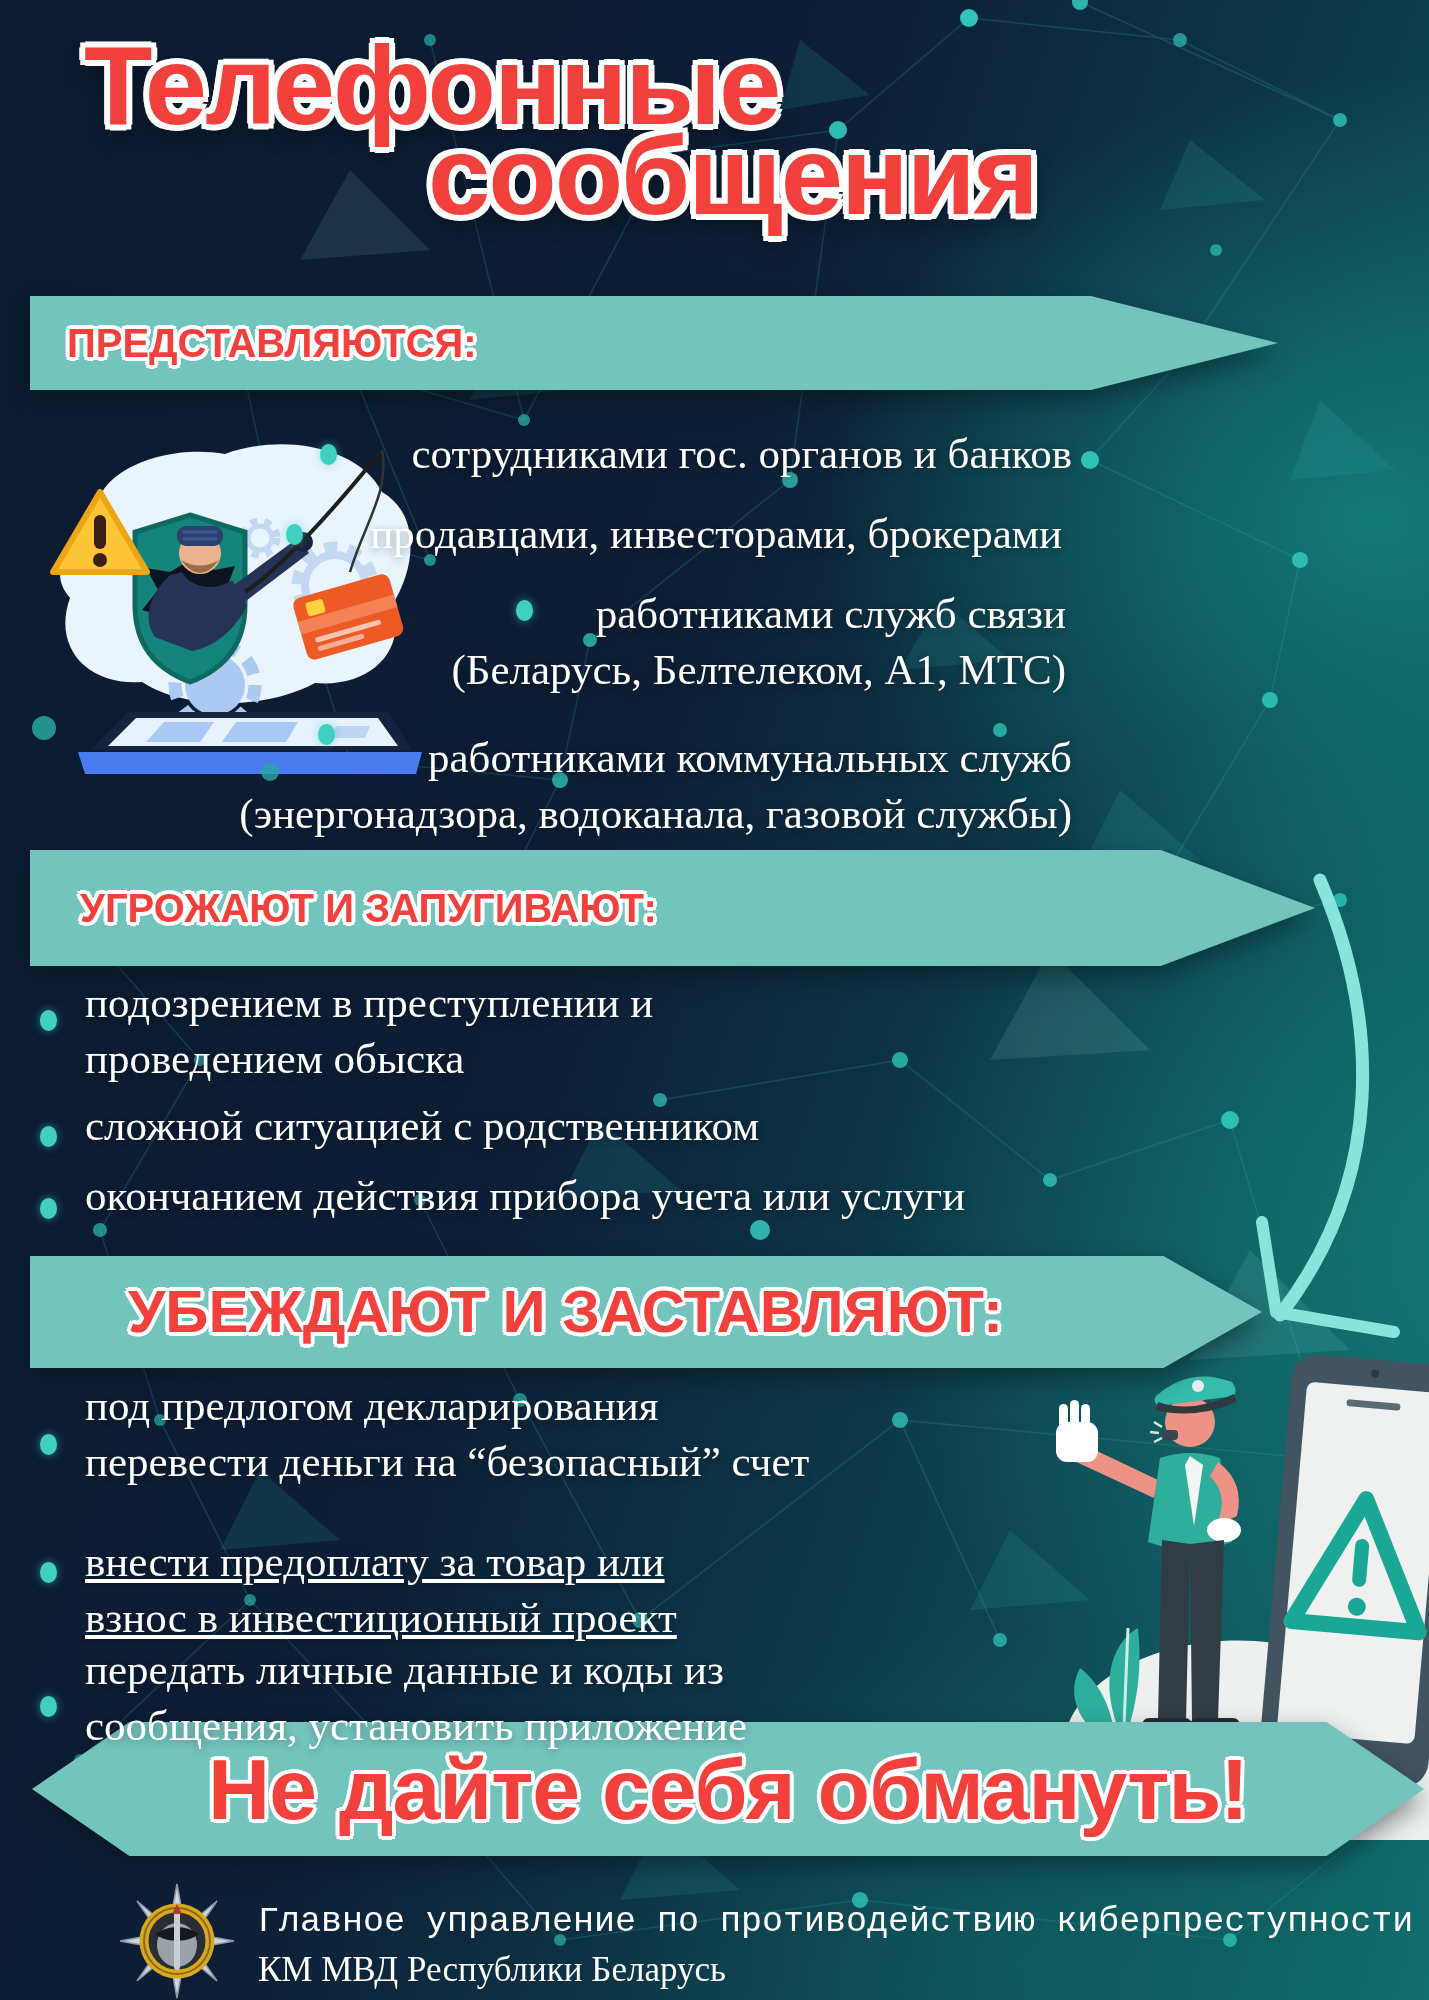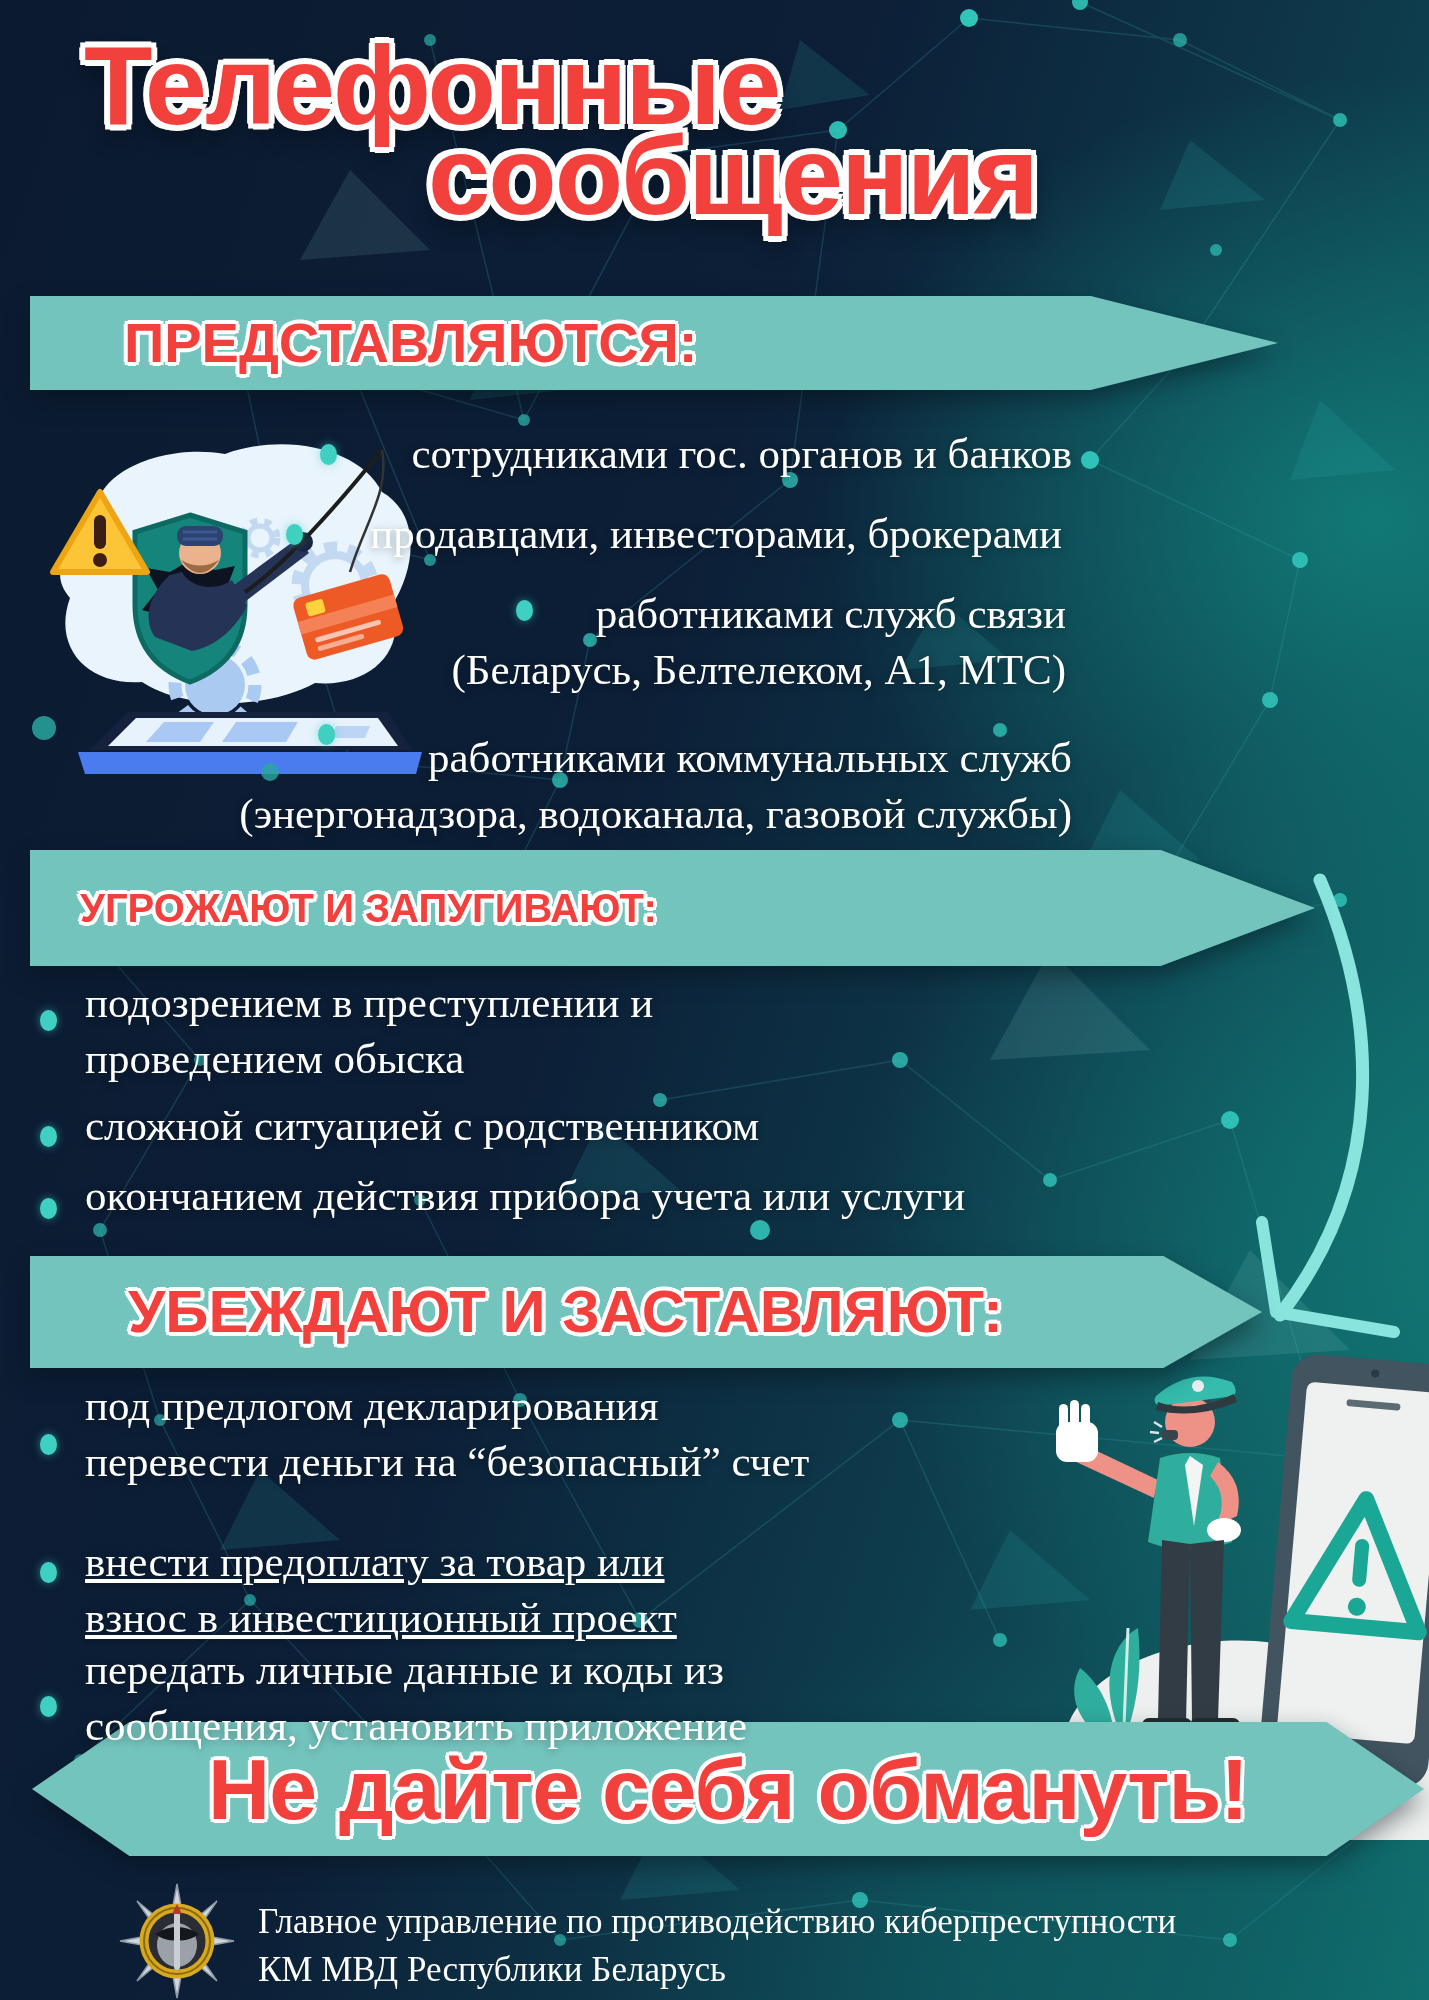--- a/index.html
+++ b/index.html
@@ -18,21 +18,21 @@
       -6px 0 0 #fff,6px 0 0 #fff,0 -6px 0 #fff,0 6px 0 #fff,0 14px 22px rgba(0,0,0,.45);}
   .title.l1{left:84px;top:30px;}
   .title.l2{left:428px;top:120px;}
   .banner{position:absolute;z-index:2;filter:drop-shadow(0 10px 12px rgba(4,16,24,.45));}
   .banner .shape{position:absolute;inset:0;background:#74c4be;}
   .banner .label{position:relative;display:block;font-weight:bold;color:#f2413d;white-space:nowrap;
     text-shadow:-3px -3px 0 #fff,3px -3px 0 #fff,-3px 3px 0 #fff,3px 3px 0 #fff,
       -4px 0 0 #fff,4px 0 0 #fff,0 -4px 0 #fff,0 4px 0 #fff;}
   .b1{left:30px;top:296px;width:1248px;height:94px;}
   .b1 .shape{clip-path:polygon(0 0,85% 0,100% 50%,85% 100%,0 100%);}
-  .b1 .label{padding-left:76px;font-size:56px;line-height:94px;margin-left:18px;}
+  .b1 .label{padding-left:37px;font-size:40px;line-height:94px;}
   .b2{left:30px;top:850px;width:1285px;height:116px;}
   .b2 .shape{clip-path:polygon(0 0,88% 0,100% 50%,88% 100%,0 100%);}
   .b2 .label{padding-left:50px;font-size:40px;line-height:116px;}
   .b3{left:30px;top:1256px;width:1232px;height:112px;}
   .b3 .shape{clip-path:polygon(0 0,92% 0,100% 50%,92% 100%,0 100%);}
   .b3 .label{padding-left:98px;font-size:60px;line-height:112px;}
   .b4{left:32px;top:1722px;width:1392px;height:134px;}
   .b4 .shape{clip-path:polygon(0 50%,7% 0,93% 0,100% 50%,93% 100%,7% 100%);}
   .b4 .label{text-align:center;font-size:86px;line-height:134px;letter-spacing:-1px;}
   .item{position:absolute;z-index:3;color:#fff;font-family:"Liberation Serif",serif;
@@ -44,21 +44,21 @@
   .i3-1{left:85px;top:1378px;} .i3-2{left:85px;top:1534px;text-decoration:underline;} .i3-3{left:85px;top:1642px;}
   .dot{position:absolute;z-index:3;width:17px;height:21px;border-radius:50%;background:#3fd0c2;
     box-shadow:0 0 8px rgba(63,208,194,.55);}
   .d1-1{left:320px;top:444px;} .d1-2{left:286px;top:524px;}
   .d1-3{left:516px;top:600px;} .d1-4{left:318px;top:724px;}
   .d2-1{left:40px;top:1010px;} .d2-2{left:40px;top:1126px;} .d2-3{left:40px;top:1198px;}
   .d3-1{left:40px;top:1434px;} .d3-2{left:40px;top:1562px;} .d3-3{left:40px;top:1696px;}
   .arrow-svg{position:absolute;left:950px;top:860px;width:479px;height:500px;z-index:2;}
   .footer-line{position:absolute;z-index:3;left:258px;color:#fff;font-family:"Liberation Serif",serif;
     font-size:35px;line-height:44px;white-space:nowrap;}
-  .f1{top:1900px;} .f2{top:1948px;}
+  .f1{top:1900px;font-family:Liberation Mono, monospace;} .f2{top:1948px;}
   .emblem{position:absolute;left:118px;top:1882px;width:118px;height:118px;z-index:3;}
 </style>
 </head>
 <body>
 
 <div class="poster">
 
   <svg class="bg-net" viewBox="0 0 1429 2000" preserveAspectRatio="none">
     <g stroke="#3aa9b0" stroke-width="1.5" fill="none" opacity="0.22">
       <path d="M238,345 L352,370 L430,560 L275,520 Z"></path>

